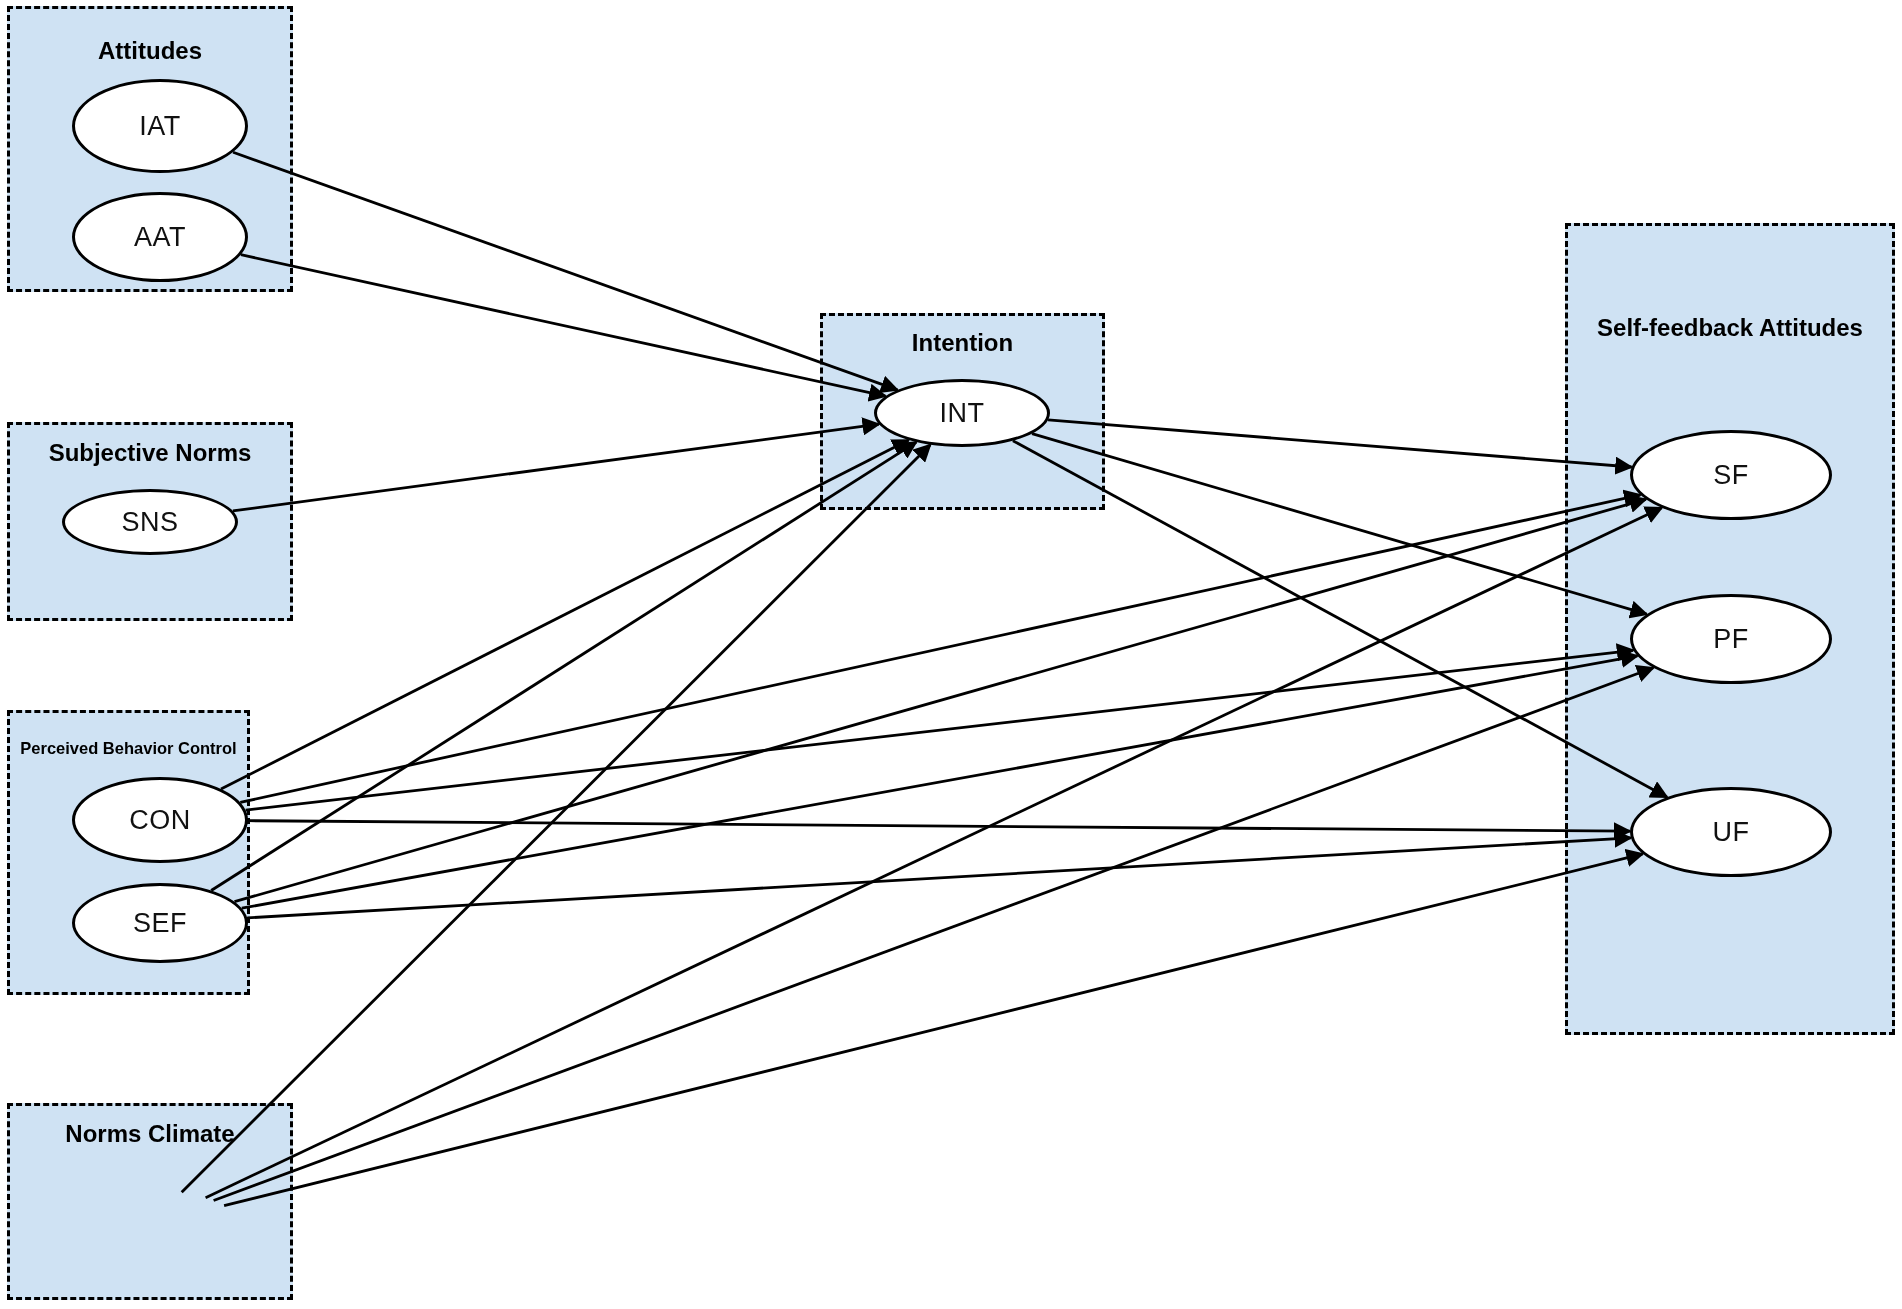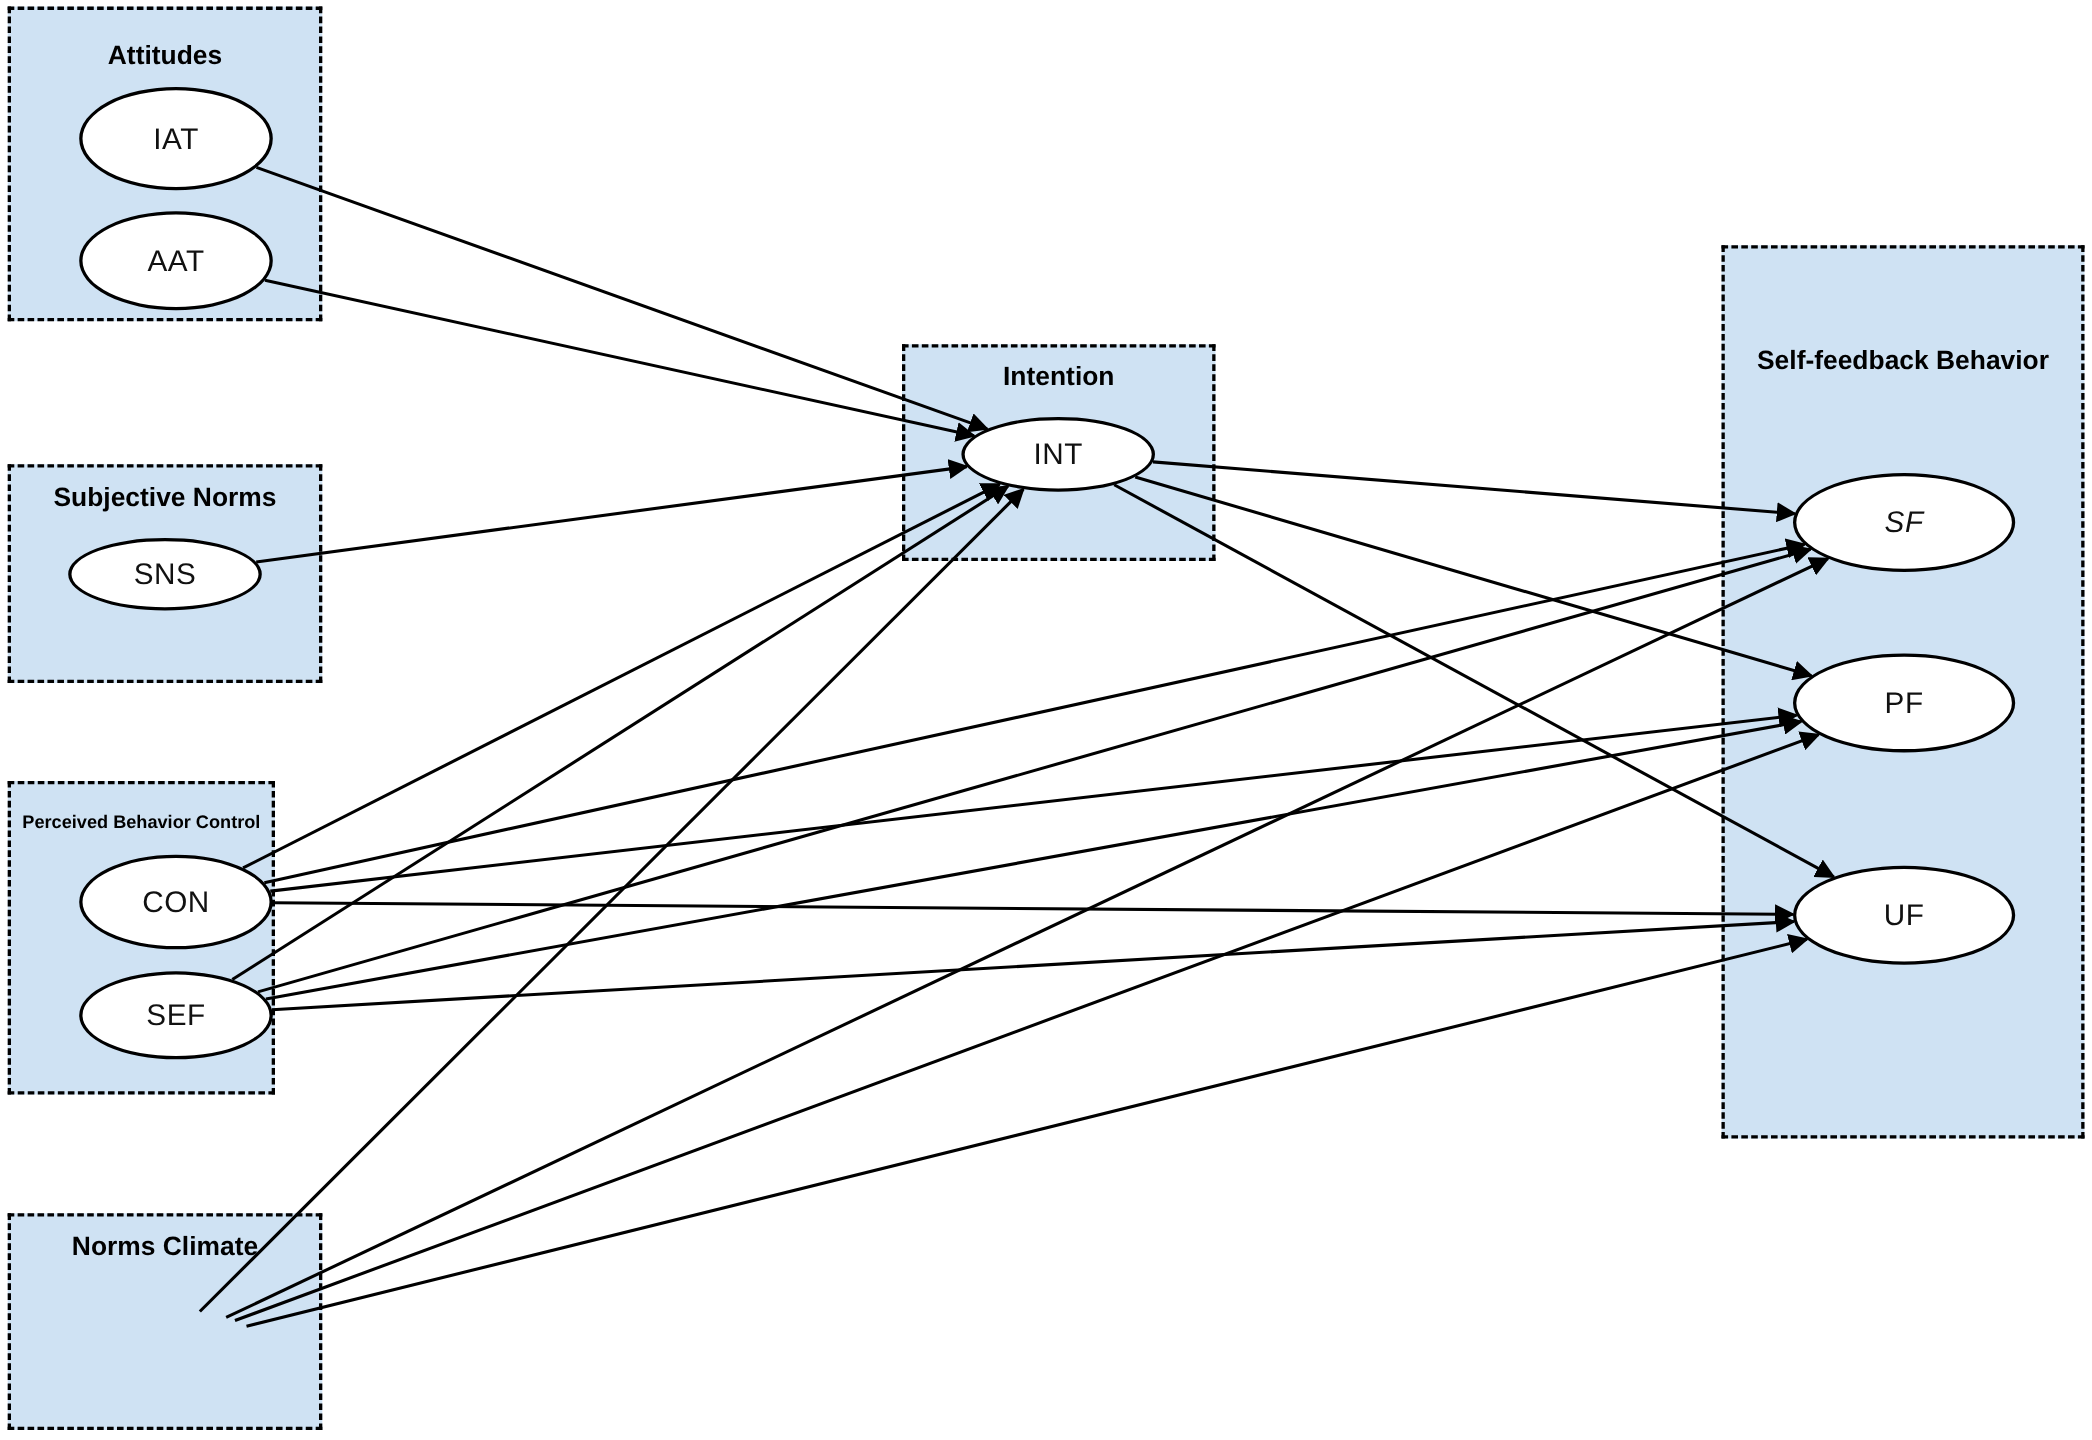--- a/index.html
+++ b/index.html
@@ -58,21 +58,21 @@
     color: #111;
     letter-spacing: 0.5px;
   }
   #n-IAT { left: 72px;   top: 79px;   width: 176px; height: 94px; }
   #n-AAT { left: 72px;   top: 192px;  width: 176px; height: 90px; }
   #n-SNS { left: 62px;   top: 489px;  width: 176px; height: 66px; }
   #n-CON { left: 72px;   top: 777px;  width: 176px; height: 86px; }
   #n-SEF { left: 72px;   top: 883px;  width: 176px; height: 80px; }
   #n-CC  { left: 62px;   top: 1190px; width: 176px; height: 68px; }
   #n-INT { left: 874px;  top: 379px;  width: 176px; height: 68px; }
-  #n-SF  { left: 1630px; top: 430px;  width: 202px; height: 90px; font-style: italic; }
+  #n-SF  { left: 1630px; top: 430px;  width: 202px; height: 90px; }
   #n-PF  { left: 1630px; top: 594px;  width: 202px; height: 90px; }
   #n-UF  { left: 1630px; top: 787px;  width: 202px; height: 90px; }
 
   #edge-layer {
     position: absolute;
     left: 0; top: 0;
     width: 1902px;
     height: 1309px;
     z-index: 2;
     pointer-events: none;
@@ -118,21 +118,21 @@
   <div class="group" id="g-pbc">
     <div class="group-title small">Perceived Behavior Control</div>
   </div>
   <div class="group" id="g-class-climate">
     <div class="group-title">Norms Climate</div>
   </div>
   <div class="group" id="g-intention">
     <div class="group-title">Intention</div>
   </div>
   <div class="group" id="g-sfb">
-    <div class="group-title">Self-feedback Behavior</div>
+    <div class="group-title">Self-feedback Attitudes</div>
   </div>
 
   <div class="node" id="n-IAT">
     <span>IAT</span>
   </div>
   <div class="node" id="n-AAT">
     <span>AAT</span>
   </div>
   <div class="node" id="n-SNS">
     <span>SNS</span>

